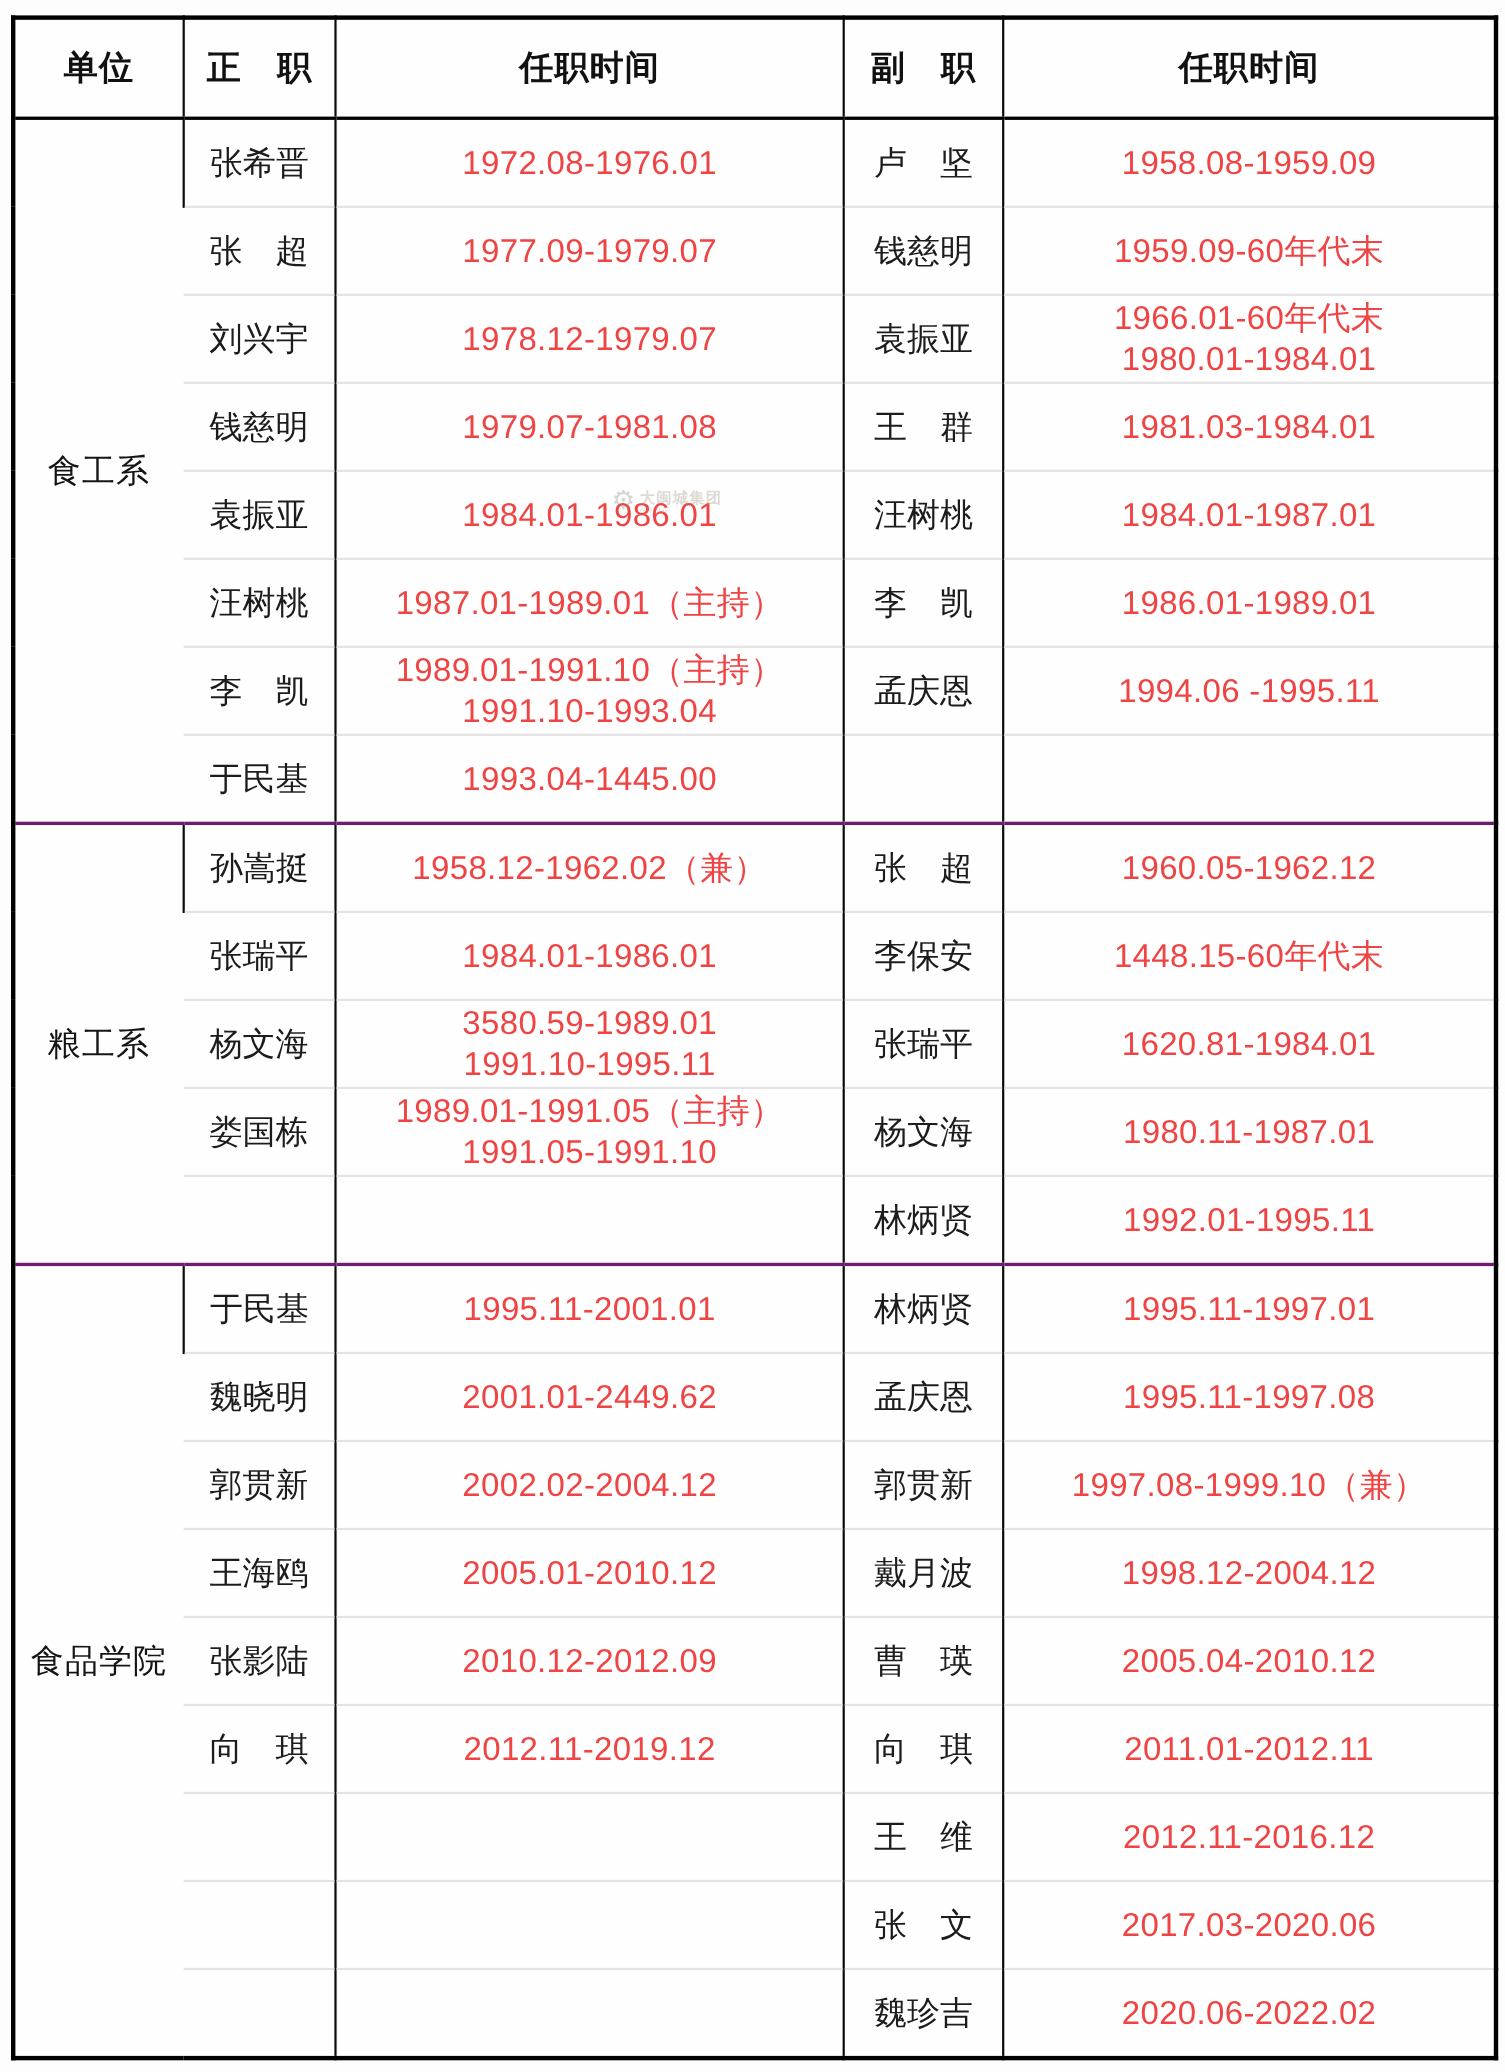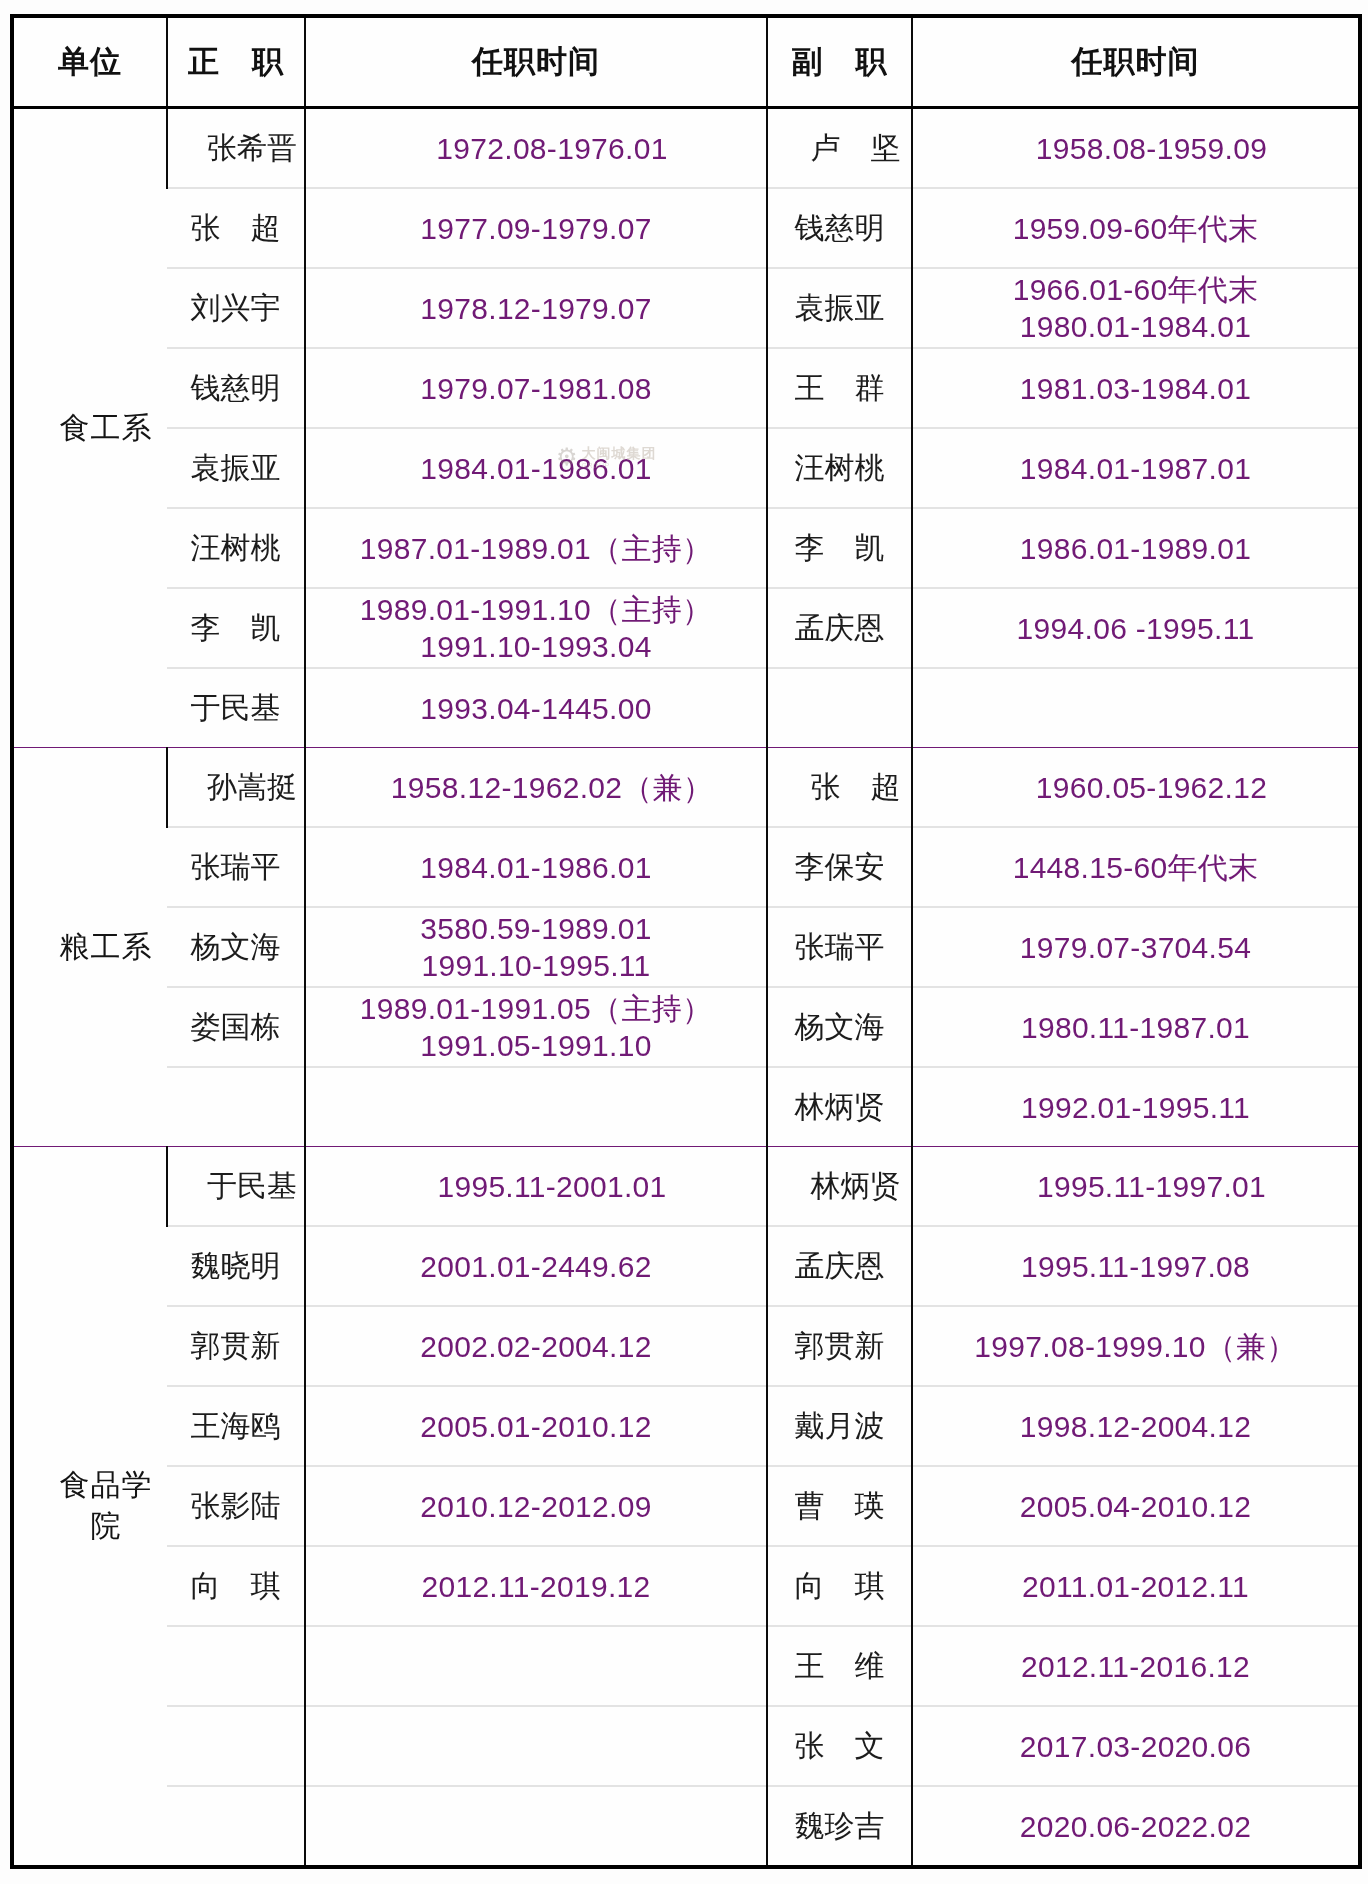--- a/index.html
+++ b/index.html
@@ -38,28 +38,28 @@
     height:88px;
     font-size:31px;
     font-weight:bold;
     letter-spacing:1px;
     border-bottom:3px solid #000;
     color:#111;
   }
   
   table.lead-table tbody td { height:78px; font-size:30px; }
   table.lead-table tbody tr + tr td { border-top:2px solid #e3e3e3; }
-  table.lead-table tbody tr.section-start td { border-top:1px solid #701a75;padding-left:32px; }
+  table.lead-table tbody tr.section-start td { border-top:3px solid #701a75; }
   td.unit-cell {
     font-size:31px;
     letter-spacing:1px;
     color:#141414;
   }
   td.name-cell { font-size:30px; color:#1c1c1c; }
-  td.term-cell { font-size:29px; color:#701a75; letter-spacing:0.3px; }
+  td.term-cell { font-size:29px; color:#ef4444; letter-spacing:0.3px; }
   .term-line { line-height:37px; }
   
   .watermark {
     position:absolute; left:556px; top:444px;
     display:flex; align-items:center; gap:4px;
     opacity:0.33;
     filter:blur(0.7px);
     color:#a08f7d;
     pointer-events:none;
   }
@@ -193,21 +193,21 @@
           </td>
         </tr>
         <tr>
           <td class="name-cell">杨文海</td>
           <td class="term-cell">
             <div class="term-line">3580.59-1989.01</div>
             <div class="term-line">1991.10-1995.11</div>
           </td>
           <td class="name-cell">张瑞平</td>
           <td class="term-cell">
-            <div class="term-line">1979.07-3704.54</div>
+            <div class="term-line">1620.81-1984.01</div>
           </td>
         </tr>
         <tr>
           <td class="name-cell">娄国栋</td>
           <td class="term-cell">
             <div class="term-line">1989.01-1991.05（主持）</div>
             <div class="term-line">1991.05-1991.10</div>
           </td>
           <td class="name-cell">杨文海</td>
           <td class="term-cell">

